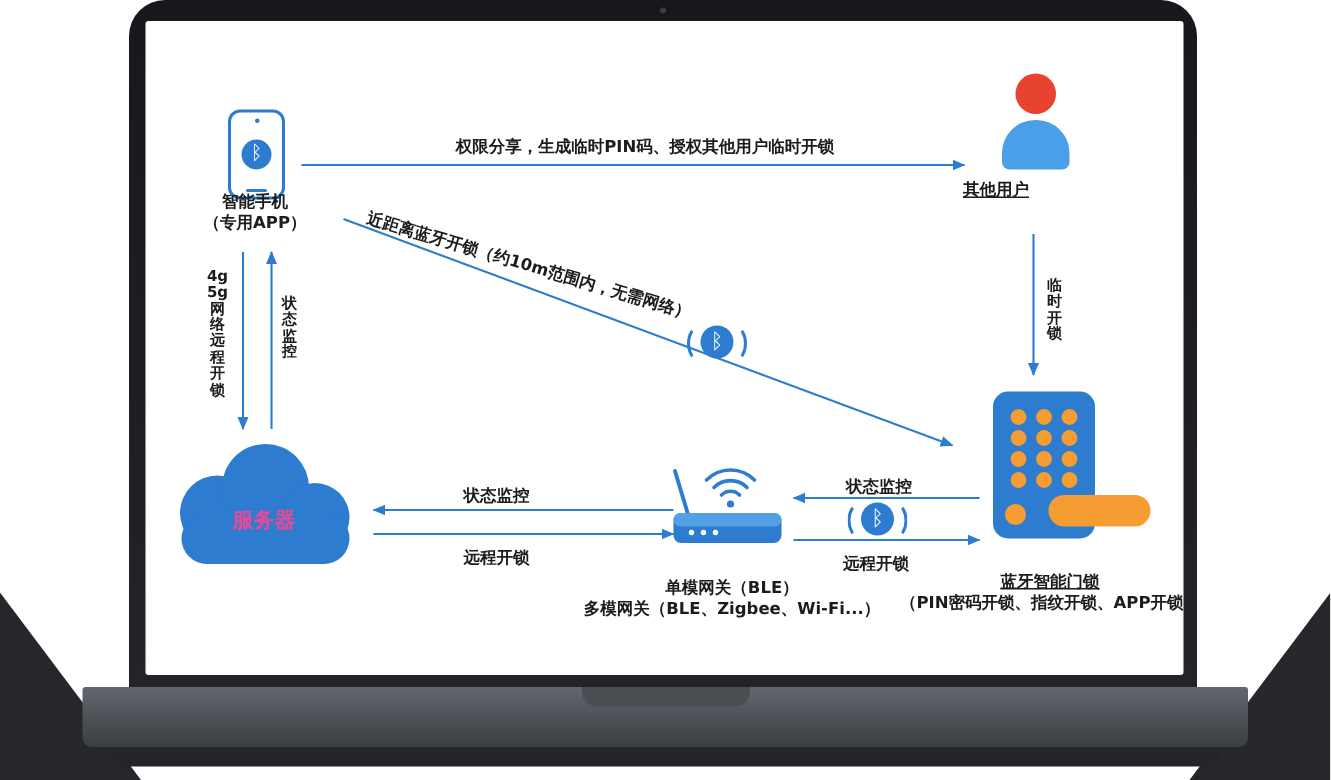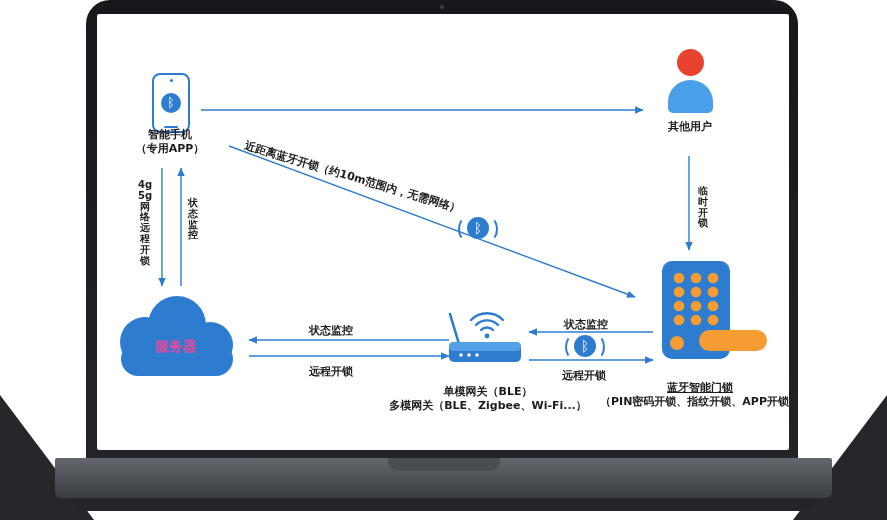--- a/index.html
+++ b/index.html
@@ -90,21 +90,21 @@
       <div class="phone">
         <span class="ph-cam"></span>
         <span class="ph-bt">ᛒ</span>
         <span class="ph-home"></span>
       </div>
       <div class="elabel" style="left:73px;top:113px;">智能手机</div>
       <div class="elabel" style="left:73px;top:127px;text-align:center;">（专用APP）</div>
 
       <div class="user-head"></div>
       <div class="user-body"></div>
-      <div class="elabel" style="left:593px;top:105px;">其他用户</div>
+      <div class="elabel" style="left:567px;top:105px;text-decoration:underline;">其他用户</div>
 
       <svg class="node-svg" style="left:14px;top:276px;" width="130" height="94" viewBox="0 0 130 94">
         <circle cx="34" cy="52" r="25" fill="#2e7cd0"></circle>
         <circle cx="66" cy="35" r="29" fill="#2e7cd0"></circle>
         <circle cx="99" cy="55" r="23" fill="#2e7cd0"></circle>
         <rect x="10" y="52" width="112" height="34" rx="17" fill="#2e7cd0"></rect>
       </svg>
       <div class="srv-label" style="left:79px;top:324px;">服务器</div>
 
       <svg class="node-svg" style="left:350px;top:282px;" width="76" height="72" viewBox="0 0 76 72">
@@ -137,20 +137,21 @@
           <circle cx="22" cy="62" r="5.3"></circle>
             <circle cx="39" cy="62" r="5.3"></circle>
             <circle cx="56" cy="62" r="5.3"></circle>
           <circle cx="20" cy="85" r="7"></circle>
           <rect x="42" y="72" width="68" height="21" rx="10.5"></rect>
         </g>
       </svg>
       <div class="elabel" style="left:603px;top:366px;text-decoration:underline;">蓝牙智能门锁</div>
       <div class="elabel" style="left:603px;top:380px;">（PIN密码开锁、指纹开锁、APP开锁）</div>
 
+      <div class="elabel" style="left:333px;top:76px;">权限分享，生成临时PIN码、授权其他用户临时开锁</div>
       <div class="elabel-rot" style="left:150px;top:124px;">近距离蓝牙开锁（约10m范围内，无需网络）</div>
       <div class="vlabel" style="left:48px;top:166px;">4g
 5g
 网
 络
 远
 程
 开
 锁</div>
       <div class="vlabel" style="left:96px;top:184px;">状

